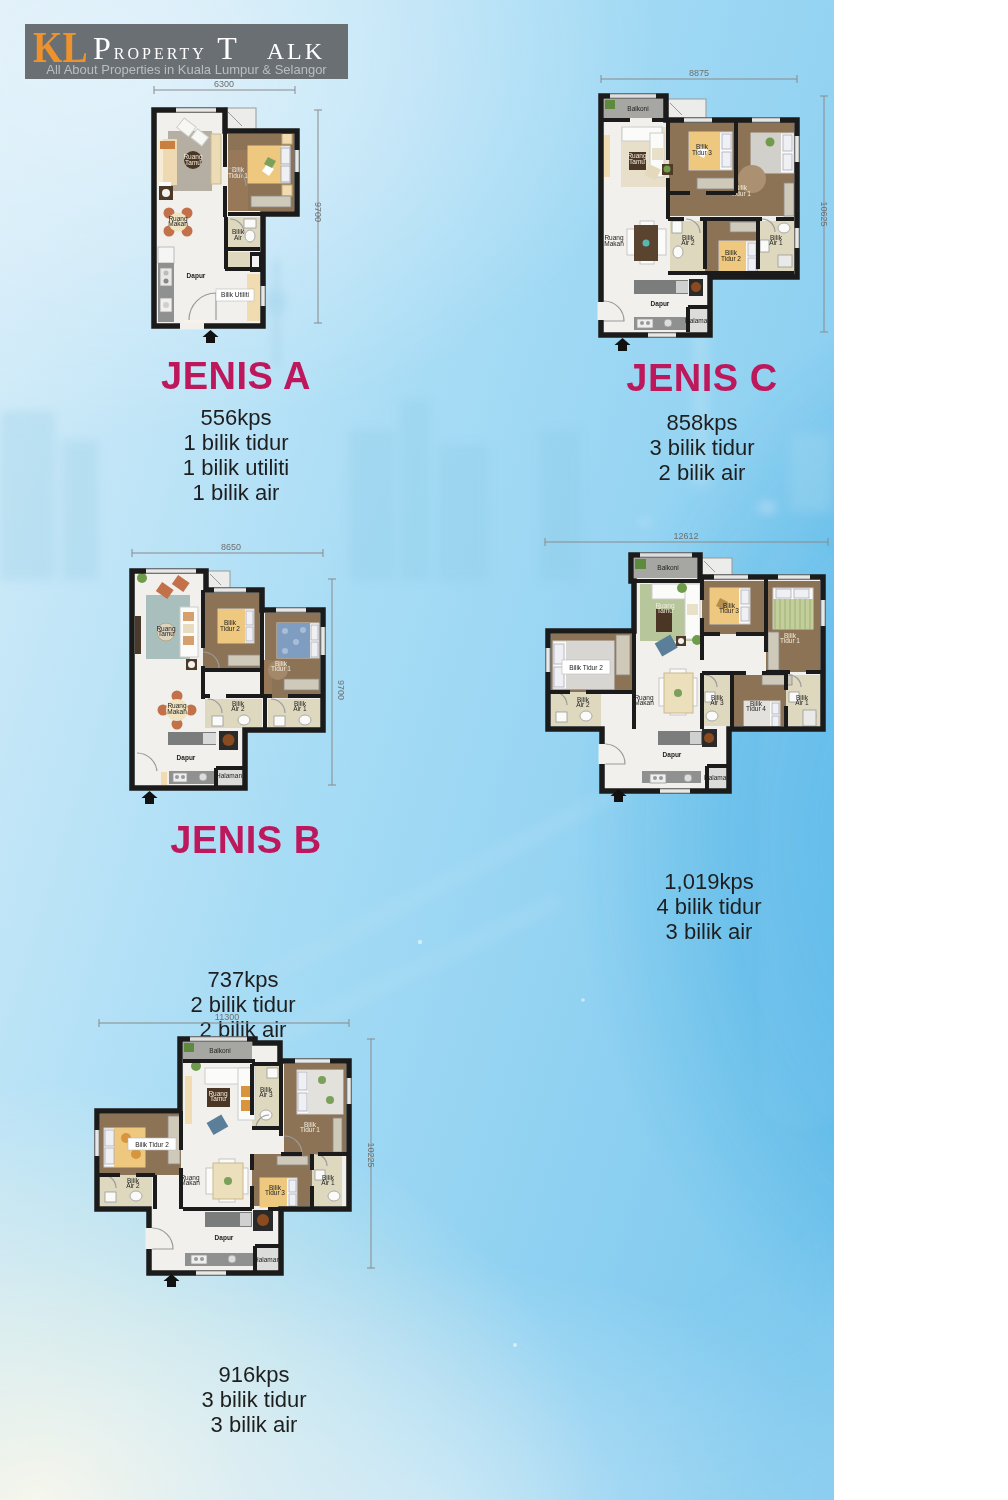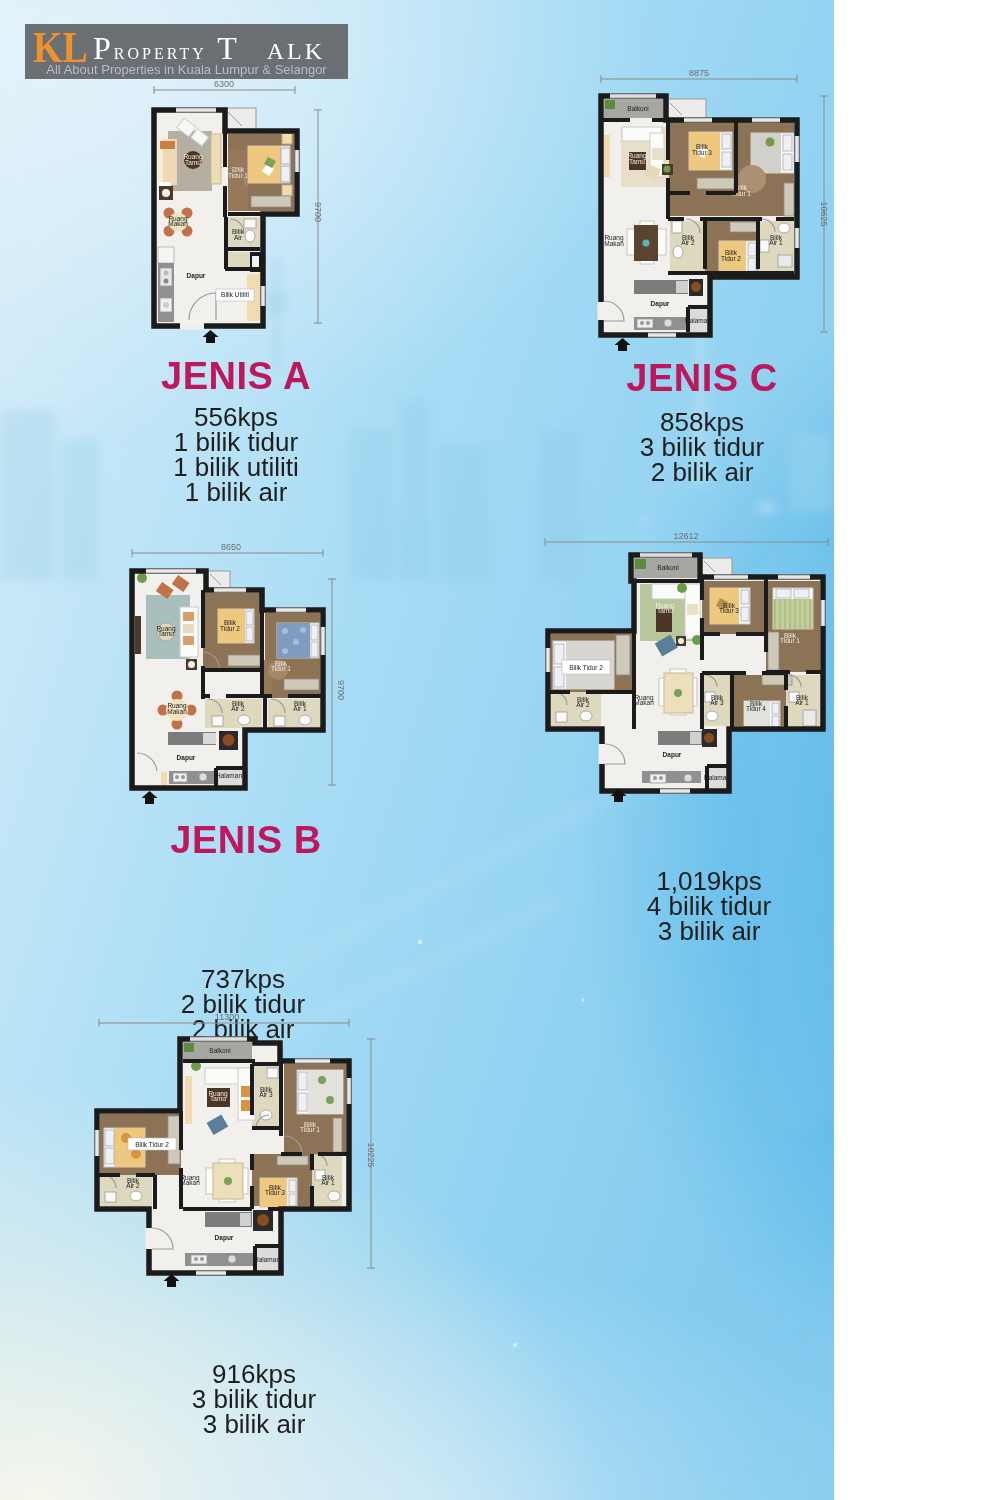--- a/index.html
+++ b/index.html
@@ -1,19 +1,19 @@
 <!DOCTYPE html>
 <html><head>
 <meta charset="utf-8">
 <style>
   html,body{margin:0;padding:0;}
   .page{position:relative;width:834px;height:1500px;overflow:hidden;font-family:"Liberation Sans",sans-serif;}
   .abs{position:absolute;}
   .title{font-weight:bold;color:#be185d;font-size:38px;letter-spacing:0.5px;white-space:nowrap;}
-  .body{color:#1e1e1e;font-size:26px;line-height:25px;text-align:center;white-space:nowrap;}
+  .body{color:#1e1e1e;font-size:22px;line-height:25px;text-align:center;white-space:nowrap;}
   svg{display:block;}
   .wall{fill:none;stroke:#1b1b1b;stroke-width:5.5;}
   .iw{fill:none;stroke:#1b1b1b;stroke-width:4;}
   .brm{fill:#8d7355;}
   .bath{fill:#ded8bf;}
   .balc{fill:#a6a6a2;}
   .ctr{fill:#8f9090;}
   .ybed{fill:#edc87e;}
   .bge{fill:#f0dcb0;}
   .rug{fill:#b4aea3;}

